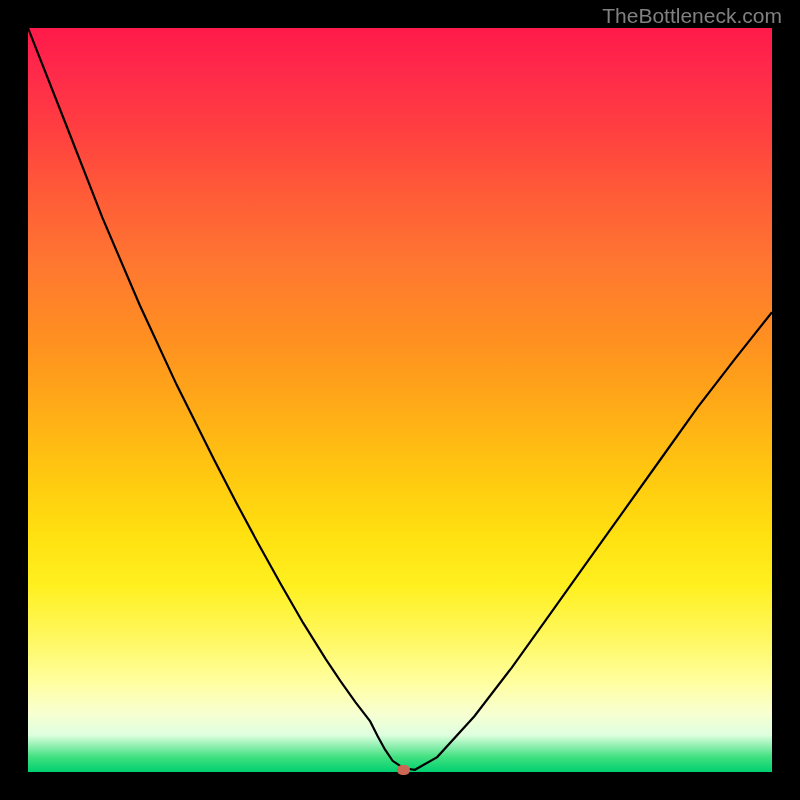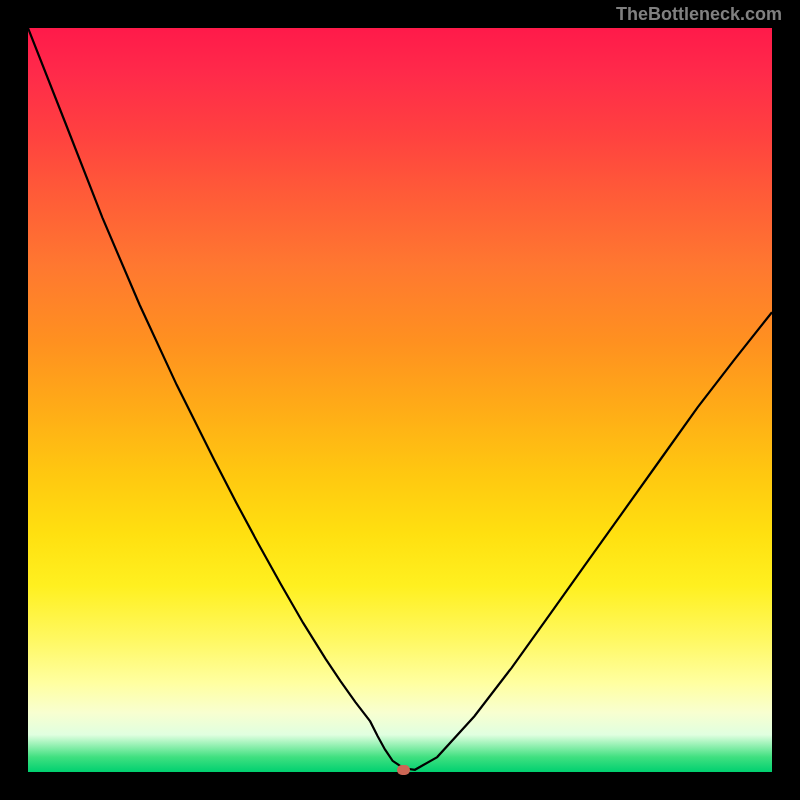--- a/index.html
+++ b/index.html
@@ -14,22 +14,22 @@
   .container {
     width: 800px;
     height: 800px;
     position: relative;
   }
   .watermark {
     position: absolute;
     top: 4px;
     right: 18px;
     color: #808080;
-    font-size: 18px;
-    font-weight: 700;
+    font-size: 21px;
+    font-weight: 400;
     z-index: 10;
   }
   .plot-area {
     position: absolute;
     left: 28px;
     top: 28px;
     width: 744px;
     height: 744px;
   }
   .gradient {

